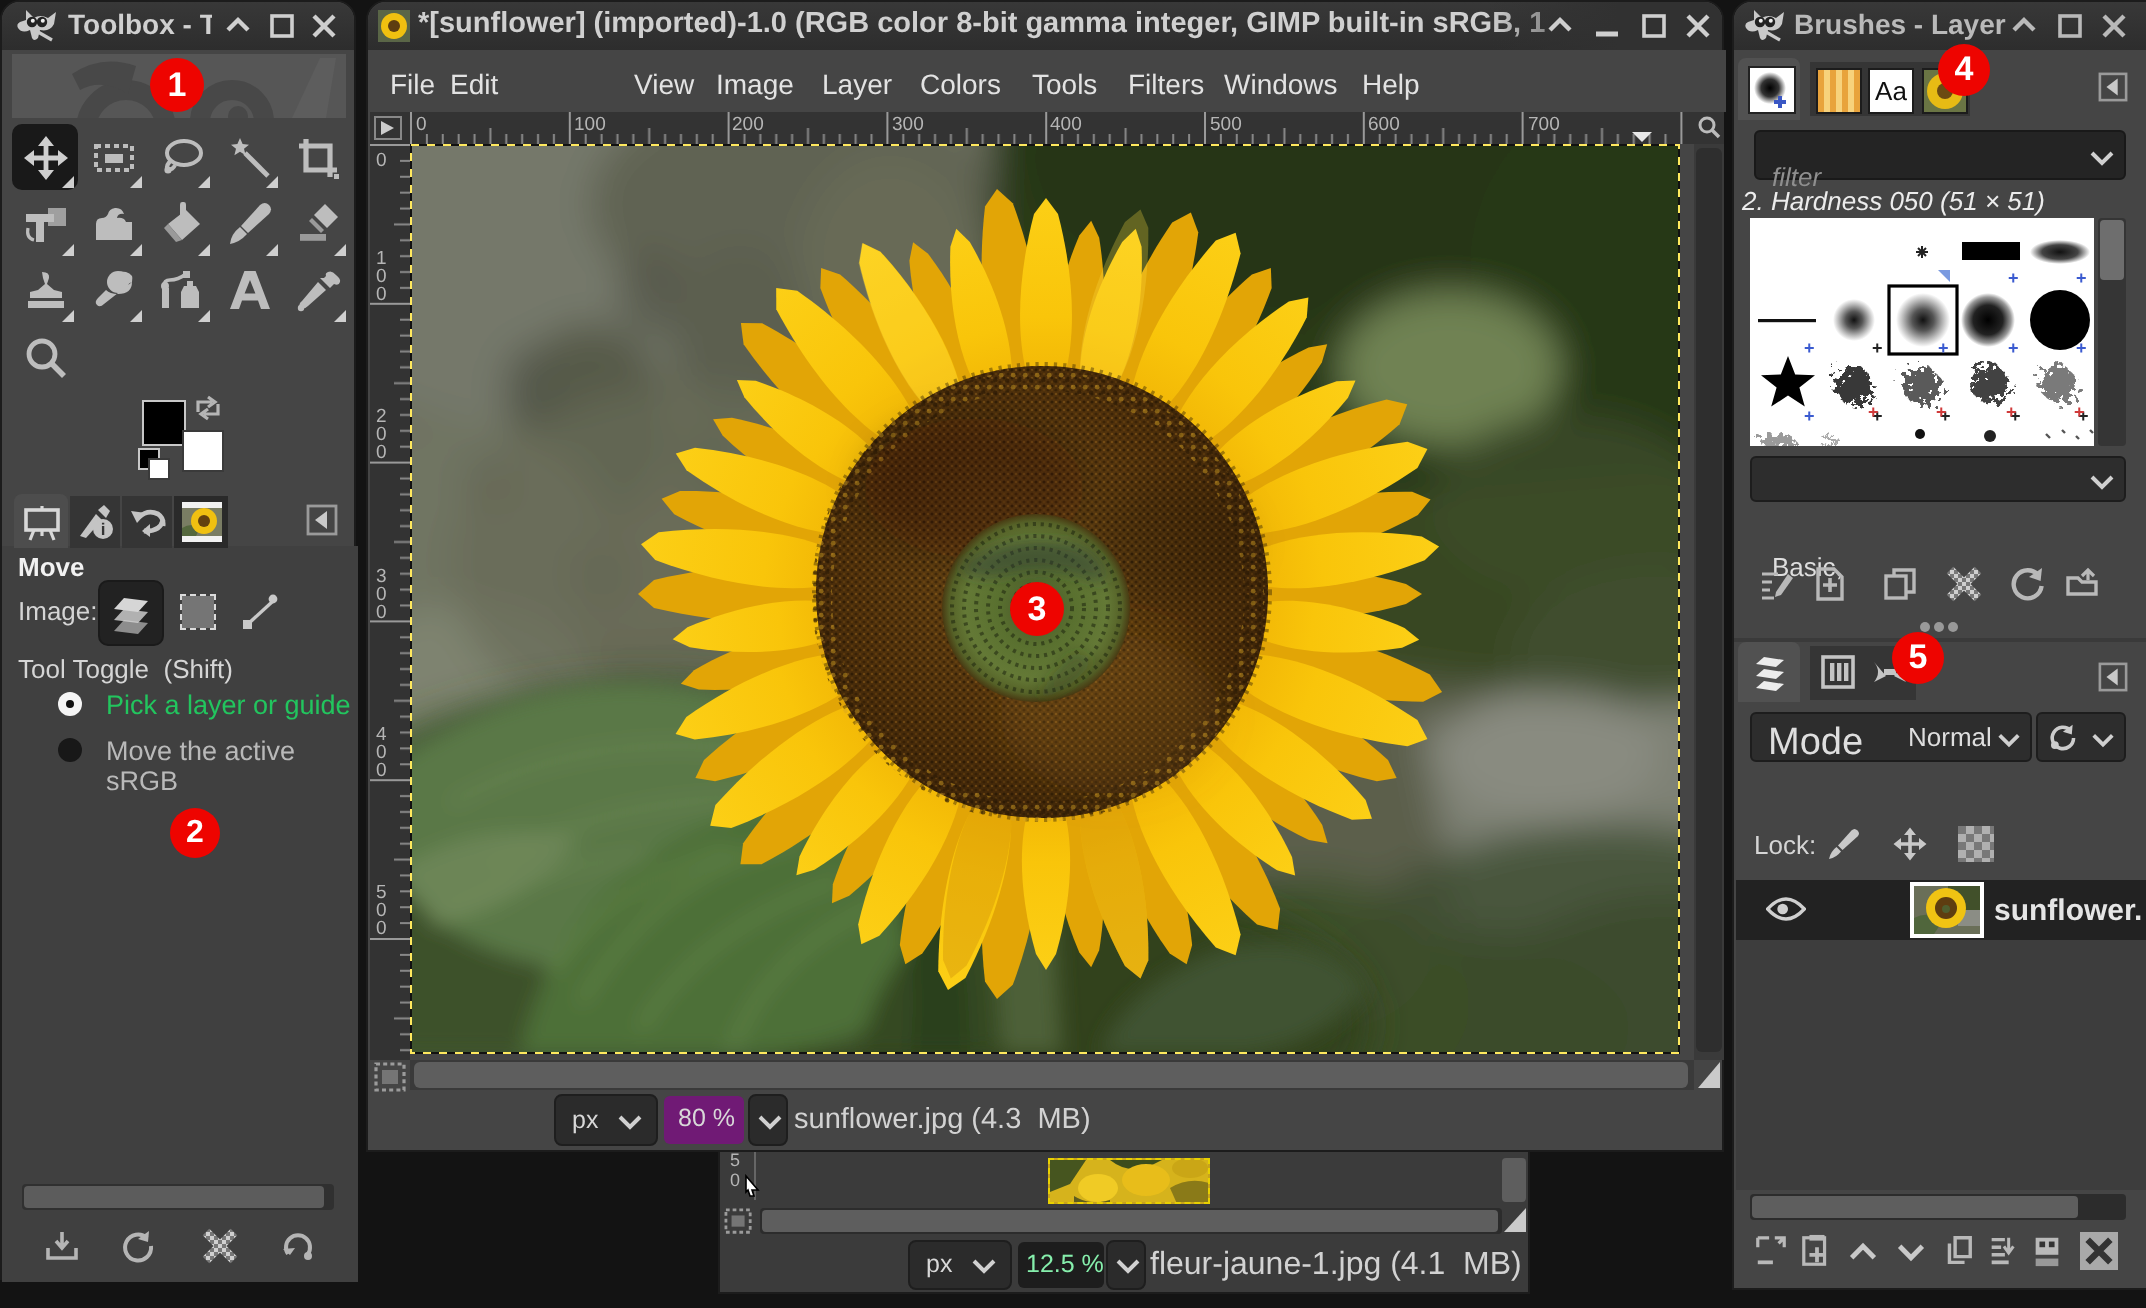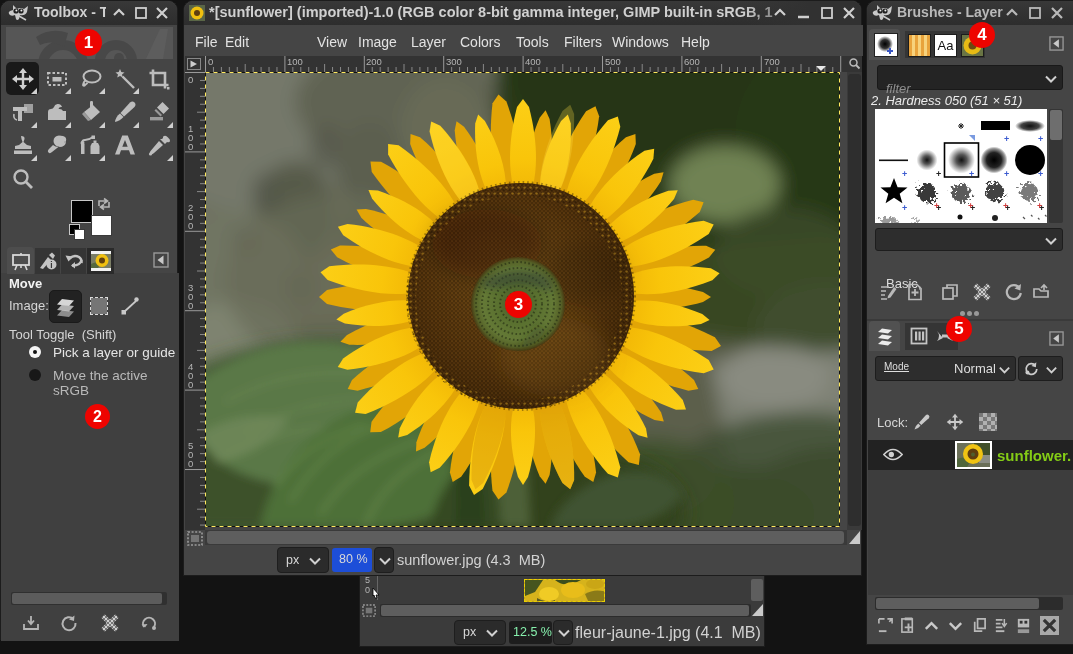--- a/index.html
+++ b/index.html
@@ -243,21 +243,21 @@
   </div>
   <div class="abs" style="left:90px;top:297px;width:16px;height:16px;background:#757575;outline:1px dashed #dcdcdc;outline-offset:0px;"></div>
   <svg class="abs" style="left:118px;top:294px;" width="22" height="22" viewBox="0 0 22 22">
     <path d="M5 17 L17 6" stroke="#c9c9c9" stroke-width="1.7"></path>
         <rect x="2.5" y="15" width="4.5" height="4.5" fill="#c9c9c9"></rect>
         <circle cx="17.5" cy="4.5" r="2.2" fill="#c9c9c9"></circle>
   </svg>
   <div class="abs" style="left:8px;top:326px;color:#d5d5d5;font-size:13px;">Tool Toggle&nbsp;&nbsp;(Shift)</div>
   <div class="abs" style="left:28px;top:345px;width:12px;height:12px;border-radius:50%;background:#f5f5f5;"></div>
   <div class="abs" style="left:32px;top:349px;width:4px;height:4px;border-radius:50%;background:#111;"></div>
-  <div class="abs" style="left:52px;top:344px;color:#e5e5e5;font-size:13.5px;">Pick a layer or guide</div>
+  <div class="abs" style="left:52px;top:344px;color:#22c55e;font-size:13.5px;">Pick a layer or guide</div>
   <div class="abs" style="left:28px;top:368px;width:12px;height:12px;border-radius:50%;background:#181818;"></div>
   <div class="abs" style="left:52px;top:367px;color:#b9b9b9;font-size:13.5px;">Move the active sRGB</div>
 
   <div class="abs" style="left:10px;top:591px;width:156px;height:13px;background:#303030;border-radius:2px;"></div>
   <div class="abs" style="left:11px;top:592px;width:150px;height:11px;background:#5c5c5c;border-radius:2px;"></div>
   <svg class="abs" style="left:21px;top:613px;" width="18" height="18" viewBox="0 0 18 18">
     <path d="M9 2 L9 9 M6 6.5 L9 10 L12 6.5" stroke="#b5b5b5" stroke-width="1.8" fill="none"></path>
     <path d="M2 10 L2 15 L16 15 L16 10" stroke="#b5b5b5" stroke-width="1.8" fill="none"></path>
   </svg>
   <svg class="abs" style="left:59px;top:613px;" width="18" height="18" viewBox="0 0 18 18">
@@ -620,21 +620,21 @@
   <svg class="abs" style="left:663px;top:528px;" width="16" height="17" viewBox="0 0 16 17">
     <path d="M2 15 L13 15 L13 2 Z" fill="#cacaca"></path>
   </svg>
 
   <div class="abs" style="left:93px;top:546px;width:52px;height:26px;background:#2b2b2b;border:1px solid #1e1e1e;border-radius:4px;box-sizing:border-box;">
     <span class="abs" style="left:8px;top:5px;color:#d8d8d8;font-size:12.5px;">px</span>
     <svg class="abs" style="left:30px;top:8px;" width="14" height="10" viewBox="0 0 14 10">
           <path d="M2 2.5 L7 7.5 L12 2.5" stroke="#d0d0d0" stroke-width="2" fill="none"></path>
         </svg>
   </div>
-  <div class="abs" style="left:148px;top:547px;width:40px;height:24px;background:#1d4ed8;border-radius:3px;">
+  <div class="abs" style="left:148px;top:547px;width:40px;height:24px;background:#701a75;border-radius:3px;">
     <span class="abs" style="left:7px;top:4px;color:#d8d8d8;font-size:12.5px;">80 %</span>
   </div>
   <div class="abs" style="left:190px;top:546px;width:20px;height:26px;background:#2b2b2b;border:1px solid #1e1e1e;border-radius:4px;box-sizing:border-box;">
     <svg class="abs" style="left:3px;top:8px;" width="14" height="10" viewBox="0 0 14 10">
           <path d="M2 2.5 L7 7.5 L12 2.5" stroke="#d0d0d0" stroke-width="2" fill="none"></path>
         </svg>
   </div>
   <span class="abs" style="left:213px;top:551px;color:#d2d2d2;font-size:14.5px;">sunflower.jpg (4.3&nbsp; MB)</span>
 </div>
 
@@ -833,21 +833,21 @@
   <svg class="abs" style="left:68px;top:326px;" width="20" height="18" viewBox="0 0 20 18" fill="#c4c4c4">
     <path d="M2 4 Q6 9 2 14 L8 11 Z M18 4 Q14 9 18 14 L12 11 Z"></path>
     <rect x="7" y="7.5" width="6" height="3"></rect>
   </svg>
   <svg class="abs" style="left:182px;top:330px;" width="15" height="15" viewBox="0 0 16 16">
     <rect x="1" y="1" width="14" height="14" fill="none" stroke="#9a9a9a" stroke-width="1.4"></rect>
     <path d="M10.5 3.5 L10.5 12.5 L4.5 8 Z" fill="#c9c9c9"></path>
   </svg>
 
   <div class="abs" style="left:8px;top:355px;width:141px;height:25px;background:#2d2d2d;border:1px solid #1d1d1d;border-radius:3px;box-sizing:border-box;">
-    <span class="abs" style="left:8px;top:4px;color:#dedede;font-size:10px;text-decoration:underline;">Mode</span>
+    <span class="abs" style="left:8px;top:4px;color:#dedede;font-size:19px;">Mode</span>
     <span class="abs" style="left:78px;top:4px;color:#dedede;font-size:13px;">Normal</span>
     <svg class="abs" style="left:122px;top:8px;" width="13" height="10" viewBox="0 0 14 10">
           <path d="M2 2.5 L7 7.5 L12 2.5" stroke="#d0d0d0" stroke-width="2" fill="none"></path>
         </svg>
   </div>
   <div class="abs" style="left:151px;top:355px;width:45px;height:25px;background:#2d2d2d;border:1px solid #1d1d1d;border-radius:3px;box-sizing:border-box;">
     <svg class="abs" style="left:4px;top:4px;" width="16" height="16" viewBox="0 0 18 18">
       <path d="M14 5 A6 6 0 1 0 15.5 9" stroke="#ccc" stroke-width="2" fill="none"></path>
       <path d="M15 1.5 L14.5 7 L9.5 5.5 Z" fill="#ccc"></path>
       <circle cx="5" cy="13" r="2.2" fill="#ccc"></circle>
@@ -879,21 +879,21 @@
         <rect width="33" height="24" fill="#6a6f58"></rect>
         <rect x="17" y="0" width="16" height="12" fill="#41502a"></rect>
         <rect x="22" y="12" width="11" height="8" fill="#8b8d85"></rect>
         <path d="M0 16 Q8 12 14 18 L10 24 L0 24 Z" fill="#50663c"></path>
         <circle cx="16" cy="11" r="10" fill="#f0c313"></circle>
         <circle cx="16" cy="11" r="5.5" fill="#5e3d10"></circle>
         <circle cx="16" cy="11.5" r="2" fill="#4e5e2e"></circle>
       </svg>
     </div>
   </div>
-  <span class="abs" style="left:130px;top:446px;color:#84cc16;font-weight:bold;font-size:15px;">sunflower.</span>
+  <span class="abs" style="left:130px;top:446px;color:#e5e5e5;font-weight:bold;font-size:15px;">sunflower.</span>
 
   <div class="abs" style="left:1px;top:469px;width:208px;height:125px;background:#3d3d3d;"></div>
   <div class="abs" style="left:8px;top:596px;width:188px;height:13px;background:#2c2c2c;border-radius:2px;"></div>
   <div class="abs" style="left:9px;top:597px;width:163px;height:11px;background:#5e5e5e;border-radius:2px;"></div>
   <svg class="abs" style="left:10px;top:616px;" width="17" height="17" viewBox="0 0 18 18">
     <path d="M2 2 L8 2 M2 2 L2 7 M11 2 L16 2 L16 7 M13 5 L16 2" stroke="#b9b9b9" stroke-width="1.7" fill="none"></path>
     <path d="M2 15 L10 15" stroke="#b9b9b9" stroke-width="2"></path>
   </svg>
   <svg class="abs" style="left:33px;top:616px;" width="17" height="17" viewBox="0 0 18 18">
     <rect x="2" y="2" width="11" height="14" fill="none" stroke="#b9b9b9" stroke-width="1.7"></rect>

